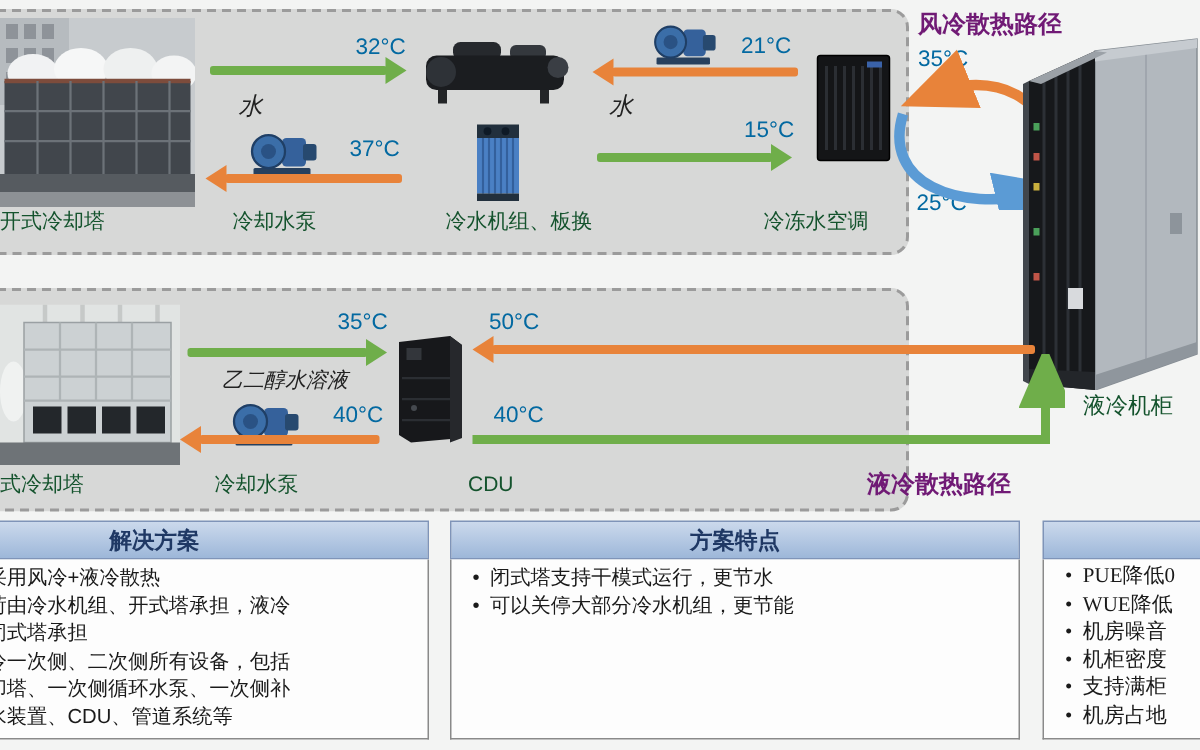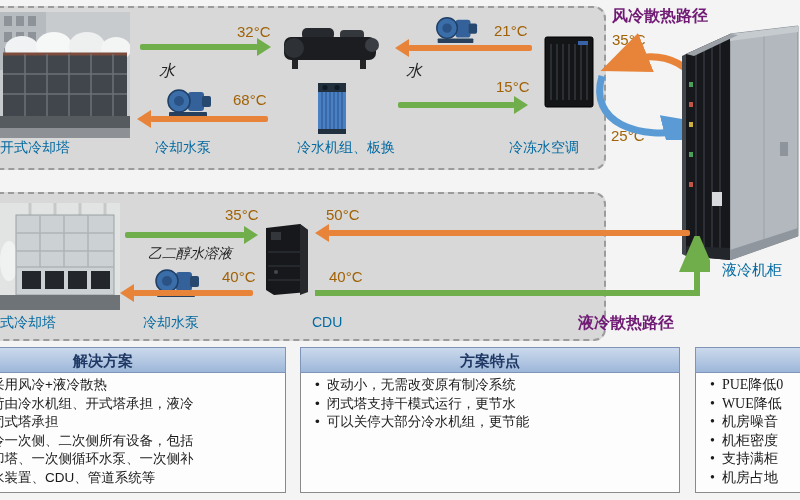--- a/index.html
+++ b/index.html
@@ -11,22 +11,22 @@
   #zone-liquid{left:-24px;top:192px;width:626px;height:145px;}
   
   .arrow{position:absolute;height:6px;border-radius:2px;}
   .arrow .head{position:absolute;top:50%;transform:translateY(-50%);width:0;height:0;
                border-top:9px solid transparent;border-bottom:9px solid transparent;}
   .arrow.green{background:#6fae4a;}
   .arrow.orange{background:#e8833a;}
   .arrow.right .head{right:-13px;border-left:14px solid #6fae4a;}
   .arrow.left  .head{left:-13px;border-right:14px solid #e8833a;}
   
-  .temp{position:absolute;font-size:15px;font-weight:500;color:#a16207;white-space:nowrap;}
-  .lbl{position:absolute;font-size:14px;color:#0369a1;white-space:nowrap;}
+  .temp{position:absolute;font-size:15px;font-weight:500;color:#0369a1;white-space:nowrap;}
+  .lbl{position:absolute;font-size:14px;color:#14532d;white-space:nowrap;}
   .coolant{position:absolute;font-size:14px;font-style:italic;color:#222;white-space:nowrap;}
   .path-title{position:absolute;font-size:16px;font-weight:700;color:#701a75;white-space:nowrap;}
   .equip{position:absolute;}
   
   .panel{position:absolute;height:146px;}
   .panel .hd{height:26px;line-height:26px;text-align:center;font-size:15px;font-weight:700;
              color:#1f3864;background:linear-gradient(#cbd9ec,#9db7d9);
              border:1px solid #7f94b8;box-sizing:border-box;}
   .panel .bd{background:#fdfdfd;border:1px solid #8a8a8a;border-top:none;box-sizing:border-box;
              height:120px;font-size:13.5px;line-height:18.6px;padding:3px 4px 0 8px;overflow:hidden;}
@@ -128,21 +128,21 @@
       </g>
       <rect x="34" y="5" width="10" height="4" fill="#3a62a8"></rect>
     </svg>
   </div>
 
   <div class="arrow green right" style="left:140px;top:44px;width:118px;">
       <span class="head"></span>
     </div>
   <div class="temp" style="left:237px;top:23px;">32°C</div>
   <div class="coolant" style="left:159px;top:61px;font-size:16px;">水</div>
-  <div class="temp" style="left:233px;top:91px;">68°C</div>
+  <div class="temp" style="left:233px;top:91px;">37°C</div>
   <div class="arrow orange left" style="left:150px;top:116px;width:118px;">
       <span class="head"></span>
     </div>
 
   <div class="temp" style="left:494px;top:22px;">21°C</div>
   <div class="arrow orange left" style="left:408px;top:45px;width:124px;">
       <span class="head"></span>
     </div>
   <div class="coolant" style="left:406px;top:61px;font-size:16px;">水</div>
   <div class="temp" style="left:496px;top:78px;">15°C</div>
@@ -287,21 +287,20 @@
         <li>却塔、一次侧循环水泵、一次侧补</li>
         <li>水装置、CDU、管道系统等</li>
       </ul>
     </div>
   </div>
 
   <div class="panel" id="panel-features">
     <div class="hd">方案特点</div>
     <div class="bd">
       <ul class="bullet">
-        <li>改动小，无需改变原有制冷系统</li>
         <li>闭式塔支持干模式运行，更节水</li>
         <li>可以关停大部分冷水机组，更节能</li>
       </ul>
     </div>
   </div>
 
   <div class="panel" id="panel-benefits">
     <div class="hd"></div>
     <div class="bd">
       <ul class="bullet">

